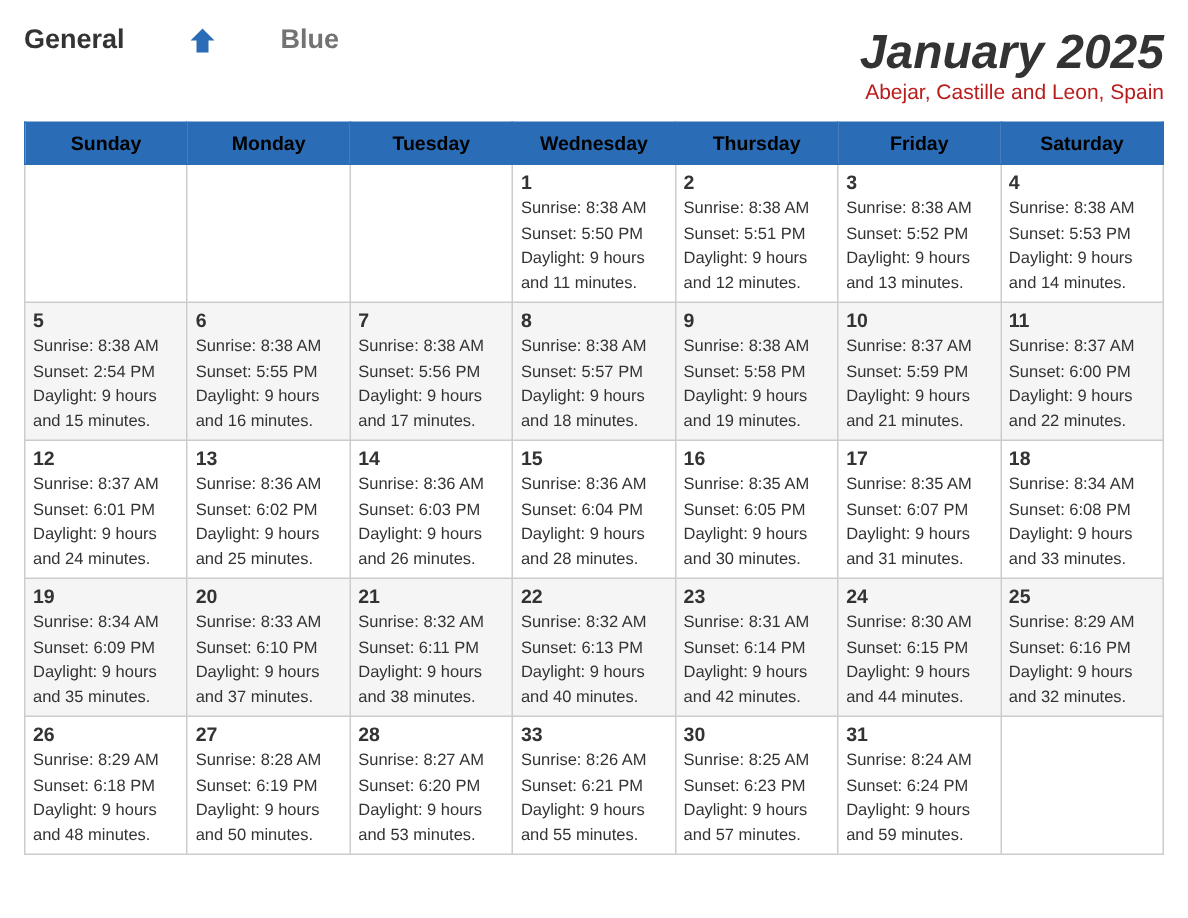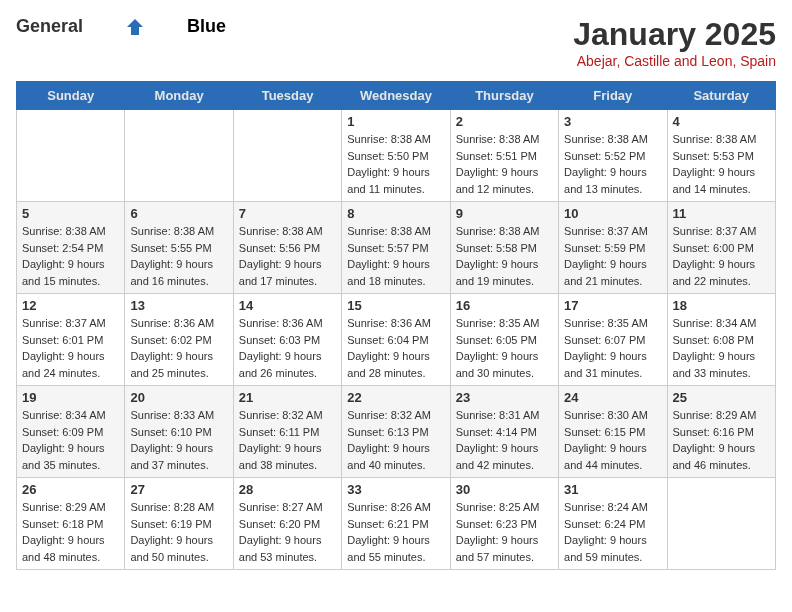--- a/index.html
+++ b/index.html
@@ -22,47 +22,48 @@
       gap: 40px;
     }
     .logo-text-general {
       font-size: 18px;
       font-weight: bold;
       color: #333;
     }
     .logo-text-blue {
       font-size: 18px;
       font-weight: bold;
-      color: #000000;
+      color: #737373;
     }
     .logo-icon {
       width: 20px;
       height: 20px;
       margin: 0 2px;
     }
     .title-block {
       text-align: right;
     }
     .main-title {
       font-size: 32px;
       font-weight: bold;
       color: #333;
+      font-style: italic;
     }
     .subtitle {
       font-size: 14px;
       color: #b91c1c;
     }
     .calendar {
       width: 100%;
       border-collapse: collapse;
       border: 1px solid #ccc;
     }
     .calendar th {
       background-color: #2a6cb5;
-      color: #e5e5e5;
+      color: #000000;
       text-align: center;
       padding: 6px 4px;
       font-size: 13px;
       border: 1px solid #2a6cb5;
     }
     .calendar td {
       vertical-align: top;
       padding: 4px 5px;
       border: 1px solid #ccc;
       font-size: 11px;
@@ -300,38 +301,38 @@
           <div class="day-info">
             <div>Sunrise: 8:32 AM</div>
             <div>Sunset: 6:13 PM</div>
             <div>Daylight: 9 hours and 40 minutes.</div>
           </div>
         </td>
         <td>
           <span class="day-number">23</span>
           <div class="day-info">
             <div>Sunrise: 8:31 AM</div>
-            <div>Sunset: 4:14 PM</div>
+            <div>Sunset: 6:14 PM</div>
             <div>Daylight: 9 hours and 42 minutes.</div>
           </div>
         </td>
         <td>
           <span class="day-number">24</span>
           <div class="day-info">
             <div>Sunrise: 8:30 AM</div>
             <div>Sunset: 6:15 PM</div>
             <div>Daylight: 9 hours and 44 minutes.</div>
           </div>
         </td>
         <td>
           <span class="day-number">25</span>
           <div class="day-info">
             <div>Sunrise: 8:29 AM</div>
             <div>Sunset: 6:16 PM</div>
-            <div>Daylight: 9 hours and 46 minutes.</div>
+            <div>Daylight: 9 hours and 32 minutes.</div>
           </div>
         </td>
       </tr>
       <tr>
         <td>
           <span class="day-number">26</span>
           <div class="day-info">
             <div>Sunrise: 8:29 AM</div>
             <div>Sunset: 6:18 PM</div>
             <div>Daylight: 9 hours and 48 minutes.</div>

